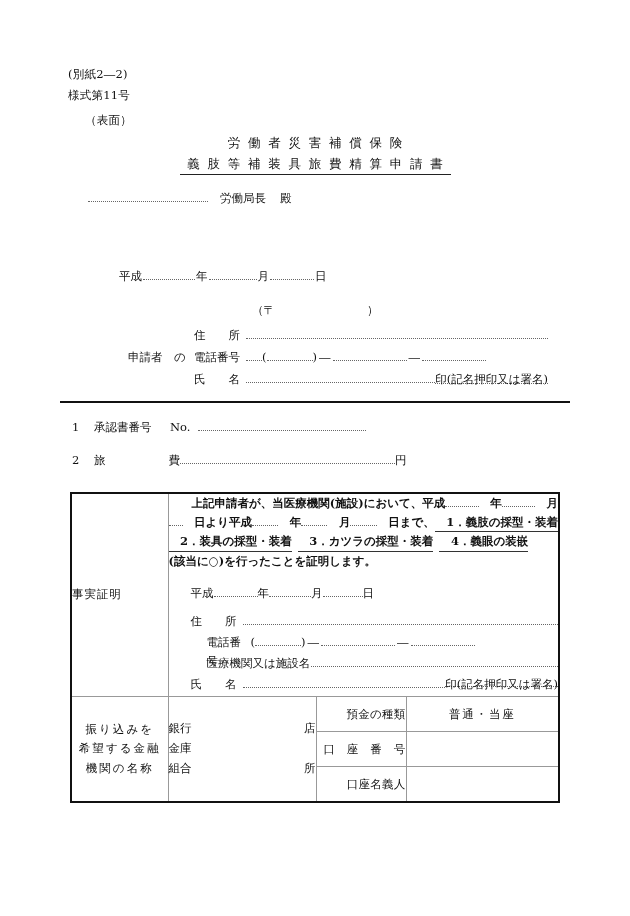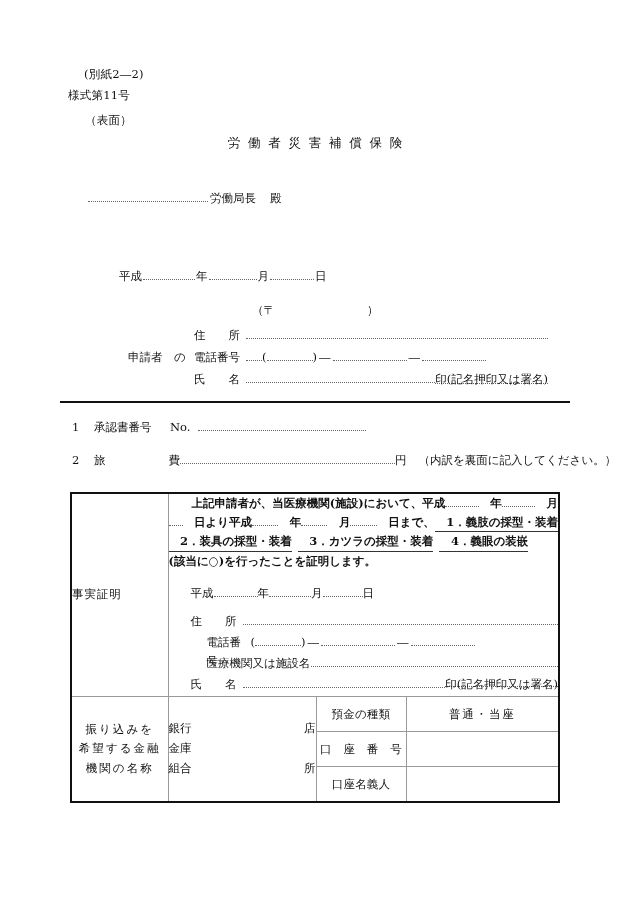--- a/index.html
+++ b/index.html
@@ -21,35 +21,35 @@
     height:0.95em;
   }
   .dots-fill{
     flex:1 1 auto;
     border-bottom:1px dotted #666;
     height:0.95em;
   }
 
   
   .hdr{position:absolute;font-size:11.5px;letter-spacing:.02em;}
-  #h1{left:84px;top:67px;}
+  #h1{left:68px;top:67px;}
   #h2{left:68px;top:88px;}
   #h3{left:85px;top:113px;}
 
   
   .title-wrap{position:absolute;left:0;right:0;top:135px;text-align:center;}
   .title1{font-size:12.5px;letter-spacing:.62em;text-indent:.62em;}
   .title2{font-size:12.5px;letter-spacing:.62em;text-indent:.62em;
           display:inline-block;border-bottom:1px solid #222;padding-bottom:1px;margin-top:4px;}
 
   
   .addressee{position:absolute;left:88px;top:190px;font-size:11.5px;
              display:flex;align-items:baseline;}
   .addressee .dots{width:120px;}
-  .addressee .nm{margin-left:2px;}
+  .addressee .nm{margin-left:12px;}
   .addressee .dono{margin-left:14px;}
 
   .lead{position:absolute;left:88px;top:228px;font-size:11.5px;letter-spacing:.04em;}
 
   
   .dateline{position:absolute;left:118px;top:268px;font-size:11.5px;
             display:flex;align-items:baseline;}
   .dateline .d1{width:52px;}
   .dateline .d2{width:48px;}
   .dateline .d3{width:44px;}
@@ -118,34 +118,35 @@
   .cf-lbl-long{flex:0 0 104px;}
   .cf-lbl-tel{flex:0 0 44px;}
 
   
   .bank-name{text-align:center;vertical-align:middle !important;
              letter-spacing:.18em;line-height:1.7;}
   .bank-kind{padding:4px 10px;vertical-align:middle !important;}
   .bk-row{display:flex;justify-content:space-between;line-height:1.72;align-items:flex-end;}
   .bk-left{}
   .bk-right{}
-  .dep-lbl{text-align:center;vertical-align:middle !important;letter-spacing:.02em;}
+  .dep-lbl{text-align:right;vertical-align:middle !important;letter-spacing:.02em;}
   .dep-val{text-align:center;vertical-align:middle !important;letter-spacing:.16em;}
 </style>
 </head>
 <body>
 
 <div class="page">
 
   <div class="hdr" id="h1">(別紙2―2)</div>
   <div class="hdr" id="h2">様式第11号</div>
   <div class="hdr" id="h3">（表面）</div>
 
   <div class="title-wrap">
     <div class="title1">労働者災害補償保険</div>
+    <div><span class="title2">義肢等補装具旅費精算申請書</span></div>
   </div>
 
   <div class="addressee">
     <span class="dots"></span>
     <span class="nm">労働局長</span>
     <span class="dono">殿</span>
   </div>
 
 
   <div class="dateline">
@@ -200,21 +201,20 @@
   </div>
 
   <div class="item" id="item2">
     <span class="it-no">2</span>
     <span class="it-lbl2">
       <span>旅</span>
       <span>費</span>
     </span>
     <span class="dots"></span>
     <span>円</span>
-    <span class="paren">（内訳を裏面に記入してください。）</span>
   </div>
 
   <table class="form">
     <colgroup>
       <col style="width:97px">
       <col style="width:148px">
       <col style="width:90px">
       <col style="width:153px">
     </colgroup>
 

